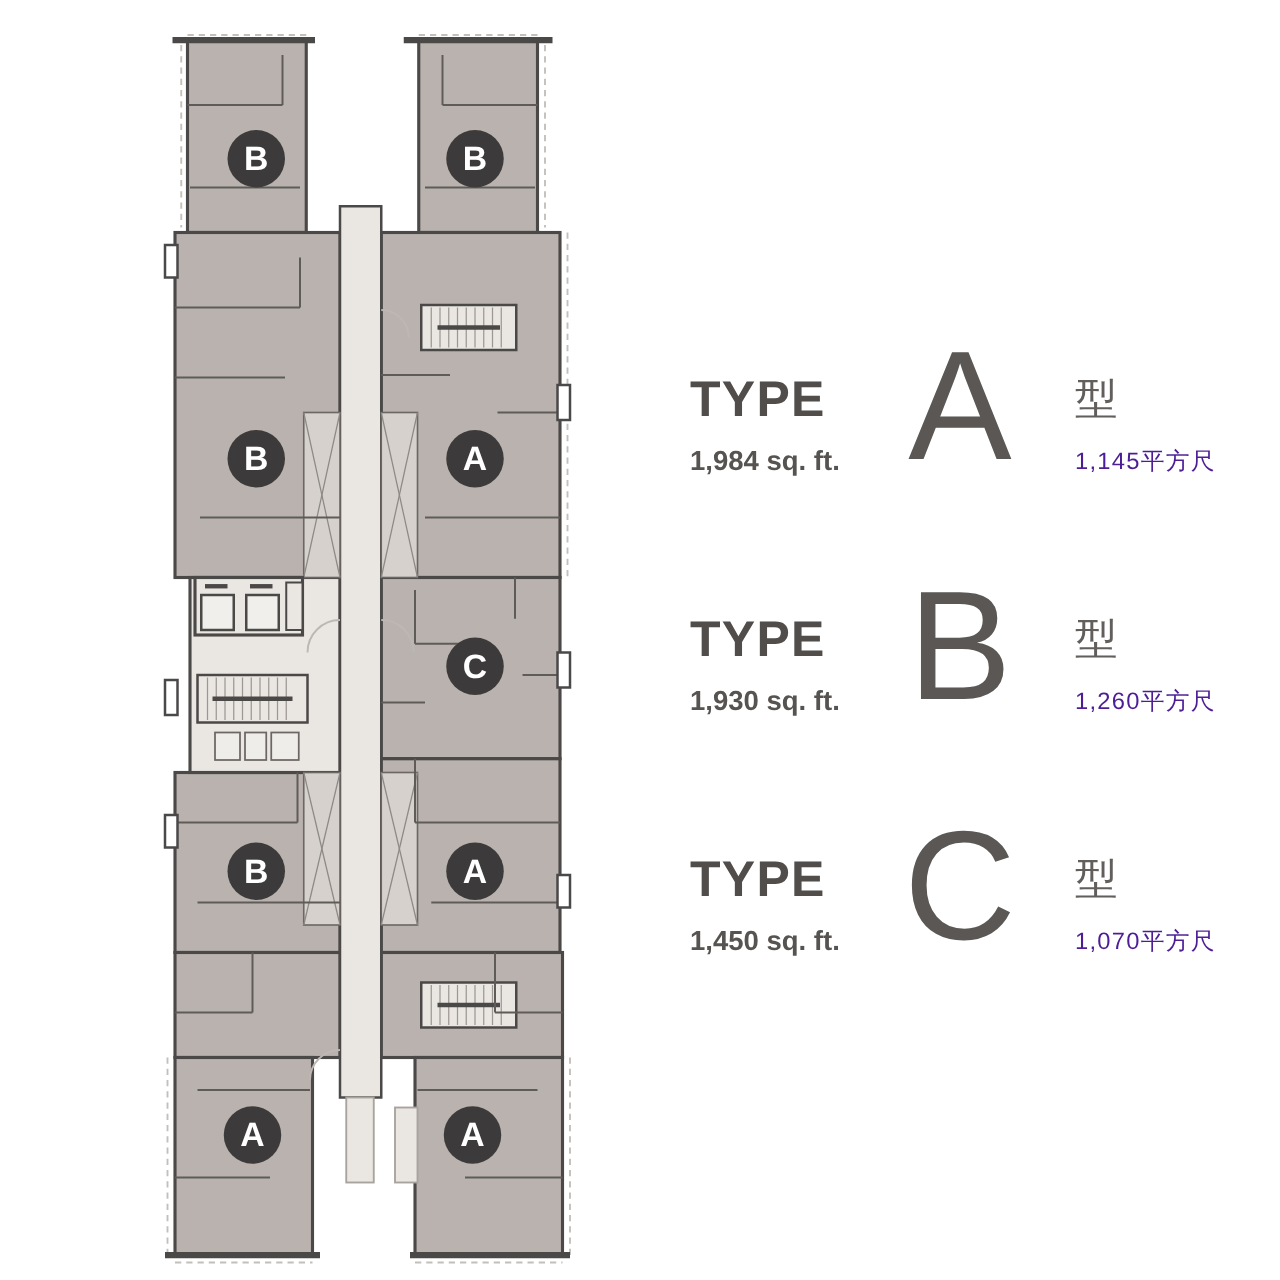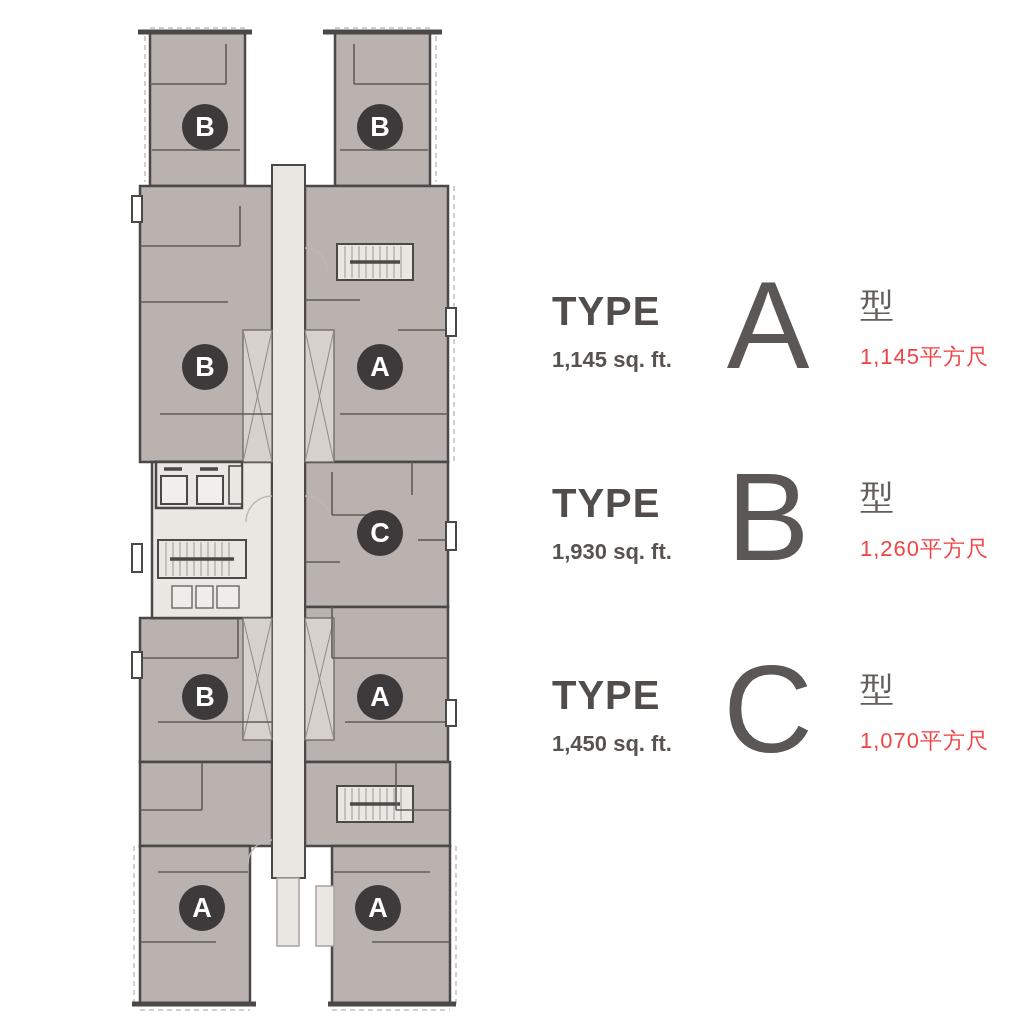--- a/index.html
+++ b/index.html
@@ -1,31 +1,31 @@
 <!DOCTYPE html>
 <html><head>
 <meta charset="utf-8">
 <style>
   html,body{margin:0;padding:0;background:#ffffff;}
   body{width:1024px;height:1024px;position:relative;overflow:hidden;
        font-family:"Liberation Sans", sans-serif;}
   .plan-wrap{position:absolute;left:0;top:0;width:512px;height:1024px;}
   .legend{position:absolute;left:552px;top:268px;width:440px;}
-  .legend-row{position:absolute;left:0;display:flex;align-items:center;}
+  .legend-row{position:absolute;left:0;display:flex;align-items:flex-end;}
   .row-0{top:0;}
   .row-1{top:192px;}
   .row-2{top:384px;}
   .type-col{width:150px;padding-top:14px;}
   .type-word{font-size:40px;font-weight:700;color:#504d4a;letter-spacing:1px;line-height:1;}
   .type-area{font-size:22px;font-weight:700;color:#565350;margin-top:16px;white-space:nowrap;}
   .big-letter{width:132px;text-align:center;font-size:124px;line-height:0.92;
               font-weight:400;color:#5a5755;}
   .cn-col{padding-top:10px;margin-left:26px;}
   .cn-type{font-size:34px;color:#615e5b;line-height:1;}
-  .cn-area{font-size:22px;color:#ef4444;margin-top:20px;letter-spacing:1px;white-space:nowrap;}
+  .cn-area{font-size:19px;color:#4c1d95;margin-top:20px;letter-spacing:1px;white-space:nowrap;}
   svg{display:block;}
 </style>
 </head>
 <body>
 
 <div class="plan-wrap">
 <svg width="512" height="1024" viewBox="0 0 512 1024">
 
   <g stroke="#c4bfba" stroke-width="1.5" stroke-dasharray="5 4">
     <line x1="145" y1="36" x2="145" y2="182"></line>
@@ -237,21 +237,21 @@
         </g>
       </g>
 </svg>
 </div>
 
 <div class="legend">
 
   <div class="legend-row row-0">
     <div class="type-col">
       <div class="type-word">TYPE</div>
-      <div class="type-area">1,145 sq. ft.</div>
+      <div class="type-area">1,984 sq. ft.</div>
     </div>
     <div class="big-letter">A</div>
     <div class="cn-col">
       <div class="cn-type">型</div>
       <div class="cn-area">1,145平方尺</div>
     </div>
   </div>
 
   <div class="legend-row row-1">
     <div class="type-col">

